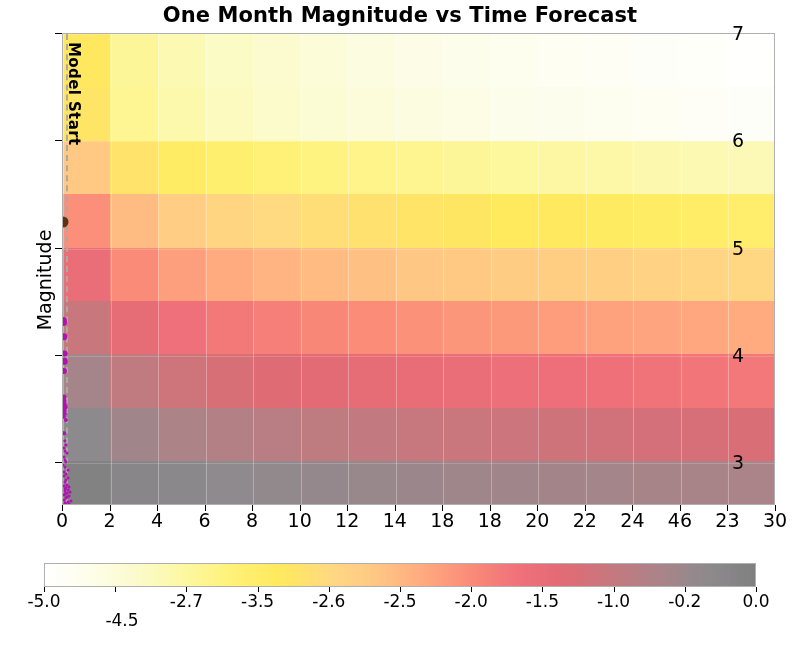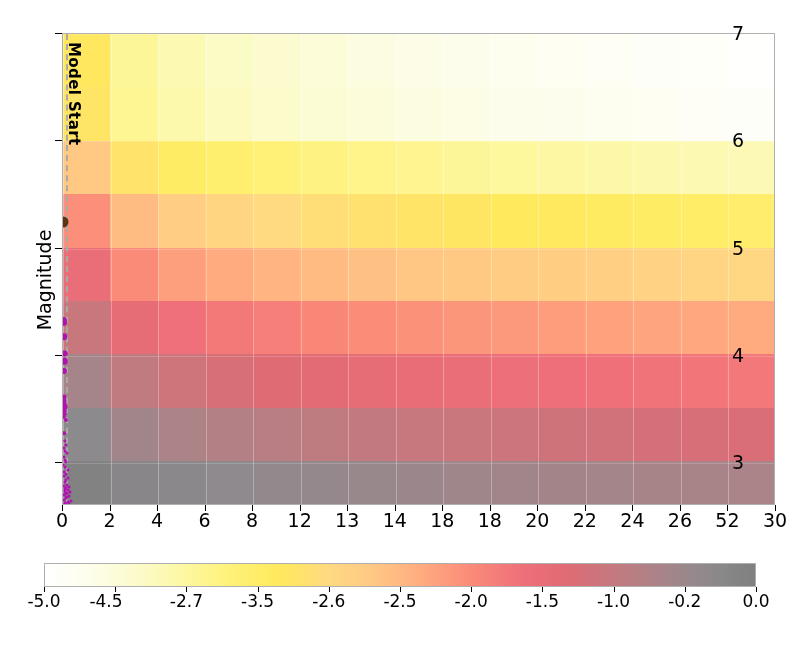--- a/index.html
+++ b/index.html
@@ -76,20 +76,21 @@
                 transform:translateX(-50%);white-space:nowrap;}
   .cbtick-mark{position:absolute;top:24px;width:1px;height:5px;background:#000;}
   #cblabel{position:absolute;left:0;top:614px;width:800px;text-align:center;
            font-size:19px;color:#000;}
 </style>
 </head>
 <body>
 
 <div id="figure">
 
+  <div id="chart-title">One Month Magnitude vs Time Forecast</div>
 
   <div id="plot-area">
     <div id="heatmap">
         <div class="hm-row" style="flex: 0 0 11.3636%;">
           <div class="hm-cell" style="width: 6.66667%; background: rgb(255, 231, 96);"></div>
           <div class="hm-cell" style="width: 6.66667%; background: rgb(253, 246, 153);"></div>
           <div class="hm-cell" style="width: 6.66667%; background: rgb(252, 249, 178);"></div>
           <div class="hm-cell" style="width: 6.66667%; background: rgb(251, 251, 197);"></div>
           <div class="hm-cell" style="width: 6.66667%; background: rgb(251, 251, 207);"></div>
           <div class="hm-cell" style="width: 6.66667%; background: rgb(252, 252, 217);"></div>
@@ -337,52 +338,52 @@
       <div class="xtick-label" style="left: 62px;">0</div>
       <div class="xtick-mark" style="left: 62px;"></div>
       <div class="xtick-label" style="left: 109.533px;">2</div>
       <div class="xtick-mark" style="left: 109.533px;"></div>
       <div class="xtick-label" style="left: 157.067px;">4</div>
       <div class="xtick-mark" style="left: 157.067px;"></div>
       <div class="xtick-label" style="left: 204.6px;">6</div>
       <div class="xtick-mark" style="left: 204.6px;"></div>
       <div class="xtick-label" style="left: 252.133px;">8</div>
       <div class="xtick-mark" style="left: 252.133px;"></div>
-      <div class="xtick-label" style="left: 299.667px;">12</div>
+      <div class="xtick-label" style="left: 299.667px;">10</div>
       <div class="xtick-mark" style="left: 299.667px;"></div>
-      <div class="xtick-label" style="left: 347.2px;">13</div>
+      <div class="xtick-label" style="left: 347.2px;">12</div>
       <div class="xtick-mark" style="left: 347.2px;"></div>
       <div class="xtick-label" style="left: 394.733px;">14</div>
       <div class="xtick-mark" style="left: 394.733px;"></div>
       <div class="xtick-label" style="left: 442.267px;">18</div>
       <div class="xtick-mark" style="left: 442.267px;"></div>
       <div class="xtick-label" style="left: 489.8px;">18</div>
       <div class="xtick-mark" style="left: 489.8px;"></div>
       <div class="xtick-label" style="left: 537.333px;">20</div>
       <div class="xtick-mark" style="left: 537.333px;"></div>
       <div class="xtick-label" style="left: 584.867px;">22</div>
       <div class="xtick-mark" style="left: 584.867px;"></div>
       <div class="xtick-label" style="left: 632.4px;">24</div>
       <div class="xtick-mark" style="left: 632.4px;"></div>
-      <div class="xtick-label" style="left: 679.933px;">26</div>
+      <div class="xtick-label" style="left: 679.933px;">46</div>
       <div class="xtick-mark" style="left: 679.933px;"></div>
-      <div class="xtick-label" style="left: 727.467px;">52</div>
+      <div class="xtick-label" style="left: 727.467px;">23</div>
       <div class="xtick-mark" style="left: 727.467px;"></div>
       <div class="xtick-label" style="left: 775px;">30</div>
       <div class="xtick-mark" style="left: 775px;"></div>
     </div>
 
   <div id="ylabel">Magnitude</div>
 
   <div id="colorbar-wrap">
     <div id="colorbar" style="background: linear-gradient(to right, rgb(255, 255, 255) 0%, rgb(254, 254, 247) 2.5%, rgb(254, 254, 239) 5%, rgb(253, 253, 229) 7.5%, rgb(252, 252, 217) 10%, rgb(251, 251, 205) 12.5%, rgb(252, 250, 191) 15%, rgb(252, 249, 175) 17.5%, rgb(253, 247, 159) 20%, rgb(254, 245, 144) 22.5%, rgb(255, 243, 128) 25%, rgb(255, 240, 115) 27.5%, rgb(255, 237, 105) 30%, rgb(255, 234, 95) 32.5%, rgb(255, 229, 102) 35%, rgb(255, 223, 116) 37.5%, rgb(255, 217, 130) 40%, rgb(255, 210, 131) 42.5%, rgb(255, 204, 132) 45%, rgb(255, 195, 131) 47.5%, rgb(255, 184, 130) 50%, rgb(255, 173, 128) 52.5%, rgb(254, 162, 125) 55%, rgb(252, 150, 123) 57.5%, rgb(250, 139, 120) 60%, rgb(246, 129, 121) 62.5%, rgb(243, 119, 122) 65%, rgb(238, 111, 121) 67.5%, rgb(232, 109, 119) 70%, rgb(226, 107, 117) 72.5%, rgb(217, 110, 119) 75%, rgb(207, 115, 123) 77.5%, rgb(196, 121, 127) 80%, rgb(186, 125, 130) 82.5%, rgb(176, 129, 134) 85%, rgb(166, 133, 137) 87.5%, rgb(155, 135, 139) 90%, rgb(145, 137, 140) 92.5%, rgb(138, 136, 138) 95%, rgb(133, 132, 133) 97.5%, rgb(128, 128, 128) 100%);"></div>
     <div id="colorbar-ticks">
         <div class="cbtick-label" style="left: 0px;">-5.0</div>
         <div class="cbtick-mark" style="left: 0px;"></div>
-        <div class="cbtick-label" style="left: 62px;">-4.5</div>
+        <div class="cbtick-label" style="left: 78px; margin-top: 19px;">-4.5</div>
         <div class="cbtick-mark" style="left: 71.2px;"></div>
         <div class="cbtick-label" style="left: 142.4px;">-2.7</div>
         <div class="cbtick-mark" style="left: 142.4px;"></div>
         <div class="cbtick-label" style="left: 213.6px;">-3.5</div>
         <div class="cbtick-mark" style="left: 213.6px;"></div>
         <div class="cbtick-label" style="left: 284.8px;">-2.6</div>
         <div class="cbtick-mark" style="left: 284.8px;"></div>
         <div class="cbtick-label" style="left: 356px;">-2.5</div>
         <div class="cbtick-mark" style="left: 356px;"></div>
         <div class="cbtick-label" style="left: 427.2px;">-2.0</div>

